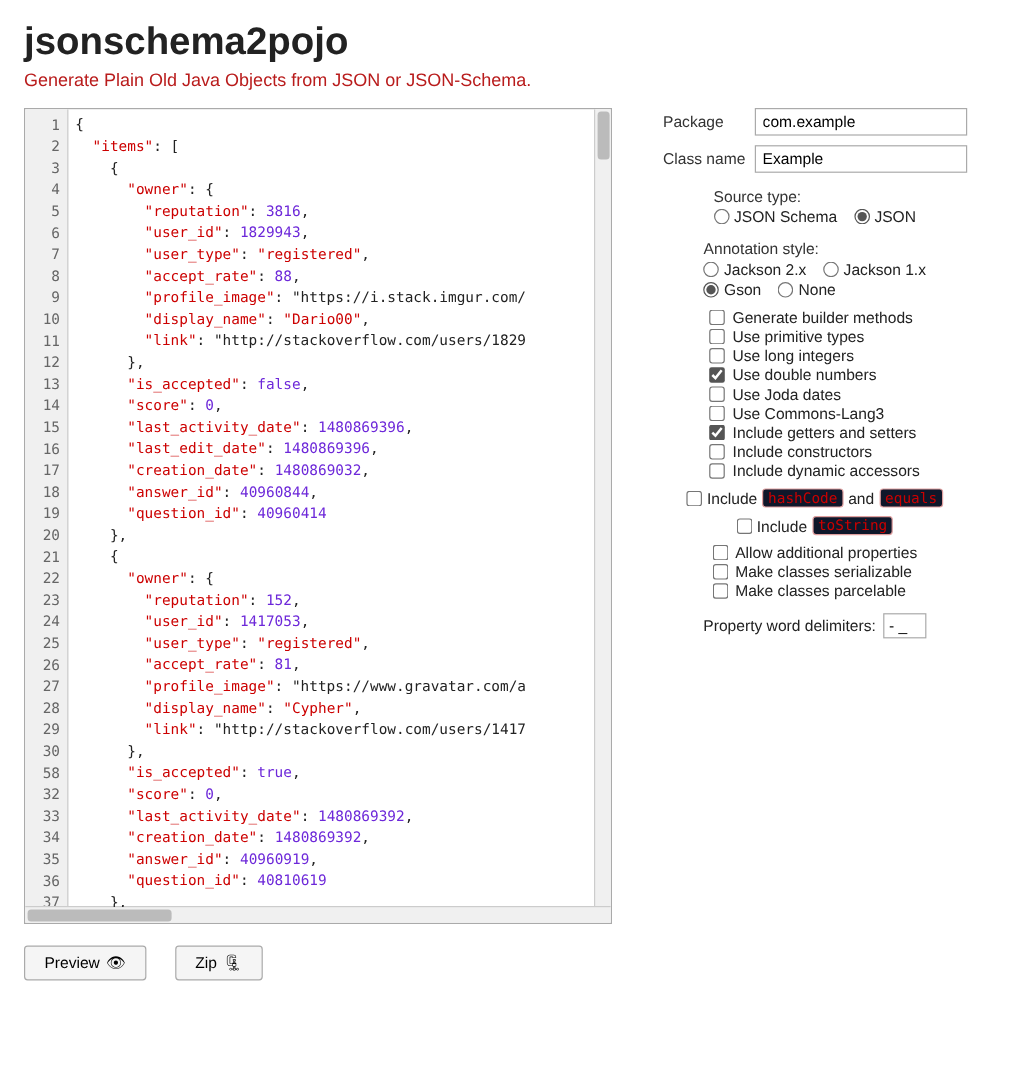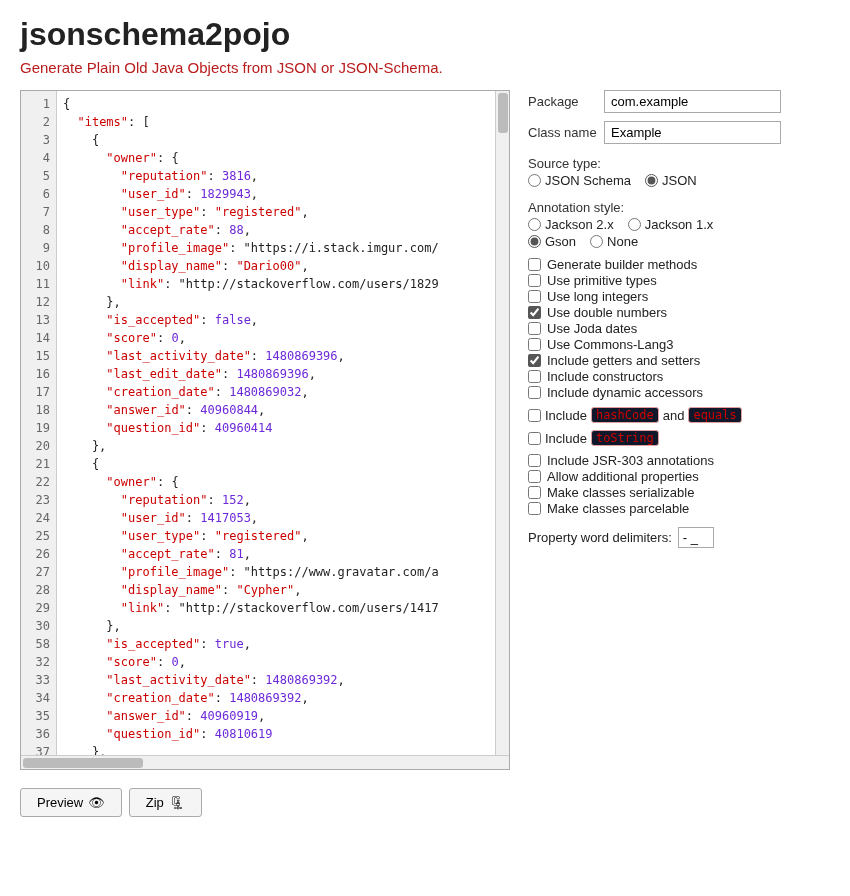--- a/index.html
+++ b/index.html
@@ -95,20 +95,21 @@
       border-radius: 3px;
       margin: 2px auto;
     }
 
     
     .options-panel {
       flex: 1;
       display: flex;
       flex-direction: column;
       gap: 6px;
+      align-items: center;
     }
     .field-row {
       display: flex;
       align-items: center;
       gap: 6px;
       margin-bottom: 2px;
     }
     .field-label {
       font-size: 13px;
       color: #333;
@@ -184,21 +185,21 @@
     .delimiters-input {
       border: 1px solid #aaa;
       padding: 2px 4px;
       font-size: 13px;
       width: 36px;
     }
     
     .footer {
       margin-top: 18px;
       display: flex;
-      gap: 7px;
+      gap: 24px;
     }
     .btn {
       display: flex;
       align-items: center;
       gap: 5px;
       padding: 6px 16px;
       border: 1px solid #aaa;
       background: #f5f5f5;
       font-size: 13px;
       cursor: pointer;
@@ -388,26 +389,20 @@
       <label style="display:flex;align-items:center;gap:4px;">
         <input type="checkbox" style="">
         <span>Include</span>
         <span class="tag">toString</span>
       </label>
     </div>
 
     <div id="checkboxes-group2">
         <div class="checkbox-row">
           <label>
-            <input type="checkbox" id="cb_jsr303" style="">
-            <span>Include JSR-303 annotations</span>
-          </label>
-        </div>
-        <div class="checkbox-row">
-          <label>
             <input type="checkbox" id="cb_additional" style="">
             <span>Allow additional properties</span>
           </label>
         </div>
         <div class="checkbox-row">
           <label>
             <input type="checkbox" id="cb_serializable" style="">
             <span>Make classes serializable</span>
           </label>
         </div>

